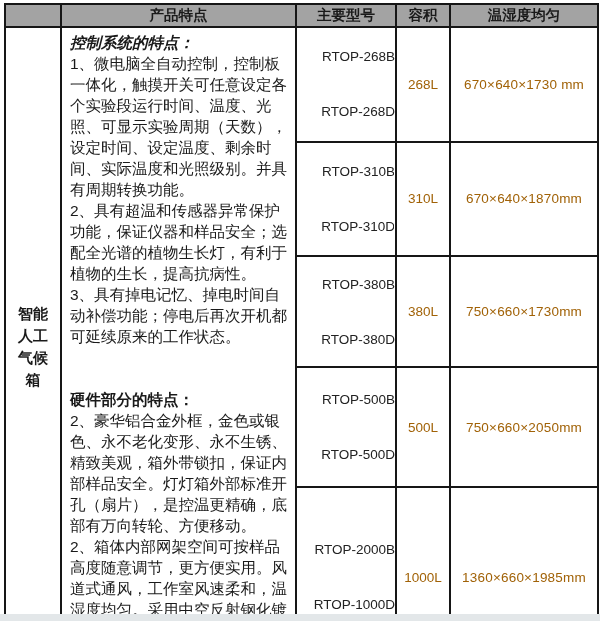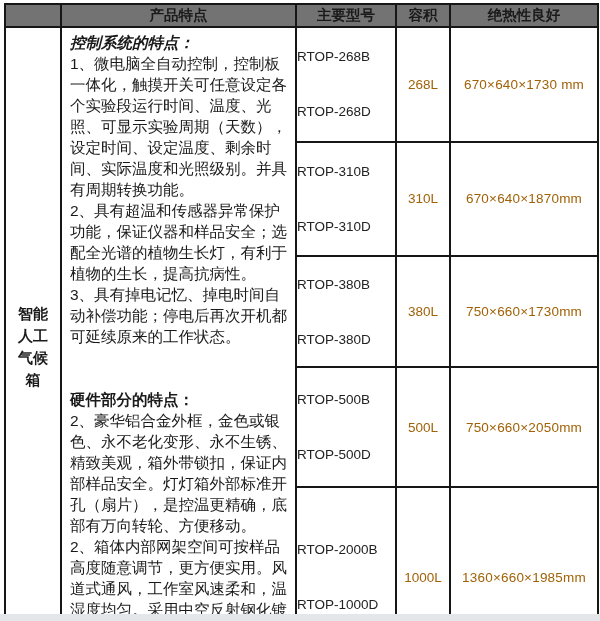--- a/index.html
+++ b/index.html
@@ -21,21 +21,21 @@
     border:2px solid #161616;
     padding:0;
     vertical-align:middle;
     overflow:hidden;
   }
   th.hdr{
     height:21px;
     font-size:14.5px;
     font-weight:bold;
     text-align:center;
-    background:#737373;
+    background:#a3a3a3;
   }
   
   .c0{width:56px;} .c1{width:235px;} .c2{width:100px;} .c3{width:54px;} .c4{width:148px;}
   
   td.product-cell{text-align:center;}
   .vname{
     font-size:15px;
     line-height:22px;
     font-weight:bold;
     text-align:center;
@@ -48,21 +48,21 @@
     line-height:21px;
     text-align:left;
     word-break:break-all;
   }
   .features p{margin:0;}
   .sec-title{font-weight:bold;font-style:italic;}
   .sec2-title{margin-top:42px !important;font-weight:bold;}
   
   .models{
     display:flex;flex-direction:column;
-    align-items:flex-start;justify-content:center;
+    align-items:flex-end;justify-content:center;
     gap:40px;
     font-size:13.5px;
     color:#222;
     height:100%;
   }
   td.center-cell{text-align:center;font-size:13.5px;color:#a16207;}
   .dims{letter-spacing:0.2px;margin-left:32px;}
   
   tr.r1 td{height:105px;}
   tr.r2 td{height:105px;border-radius:6px;}
@@ -87,21 +87,21 @@
         <col class="c2">
         <col class="c3">
         <col class="c4">
     </colgroup>
     <thead>
       <tr>
         <th class="hdr"></th>
         <th class="hdr">产品特点</th>
         <th class="hdr">主要型号</th>
         <th class="hdr">容积</th>
-        <th class="hdr">绝热性良好</th>
+        <th class="hdr">温湿度均匀</th>
       </tr>
     </thead>
     <tbody>
       <tr class="r1">
         <td class="product-cell" rowspan="5">
           <div class="vname">智能</div>
           <div class="vname">人工</div>
           <div class="vname">气候</div>
           <div class="vname">箱</div>
         </td>

